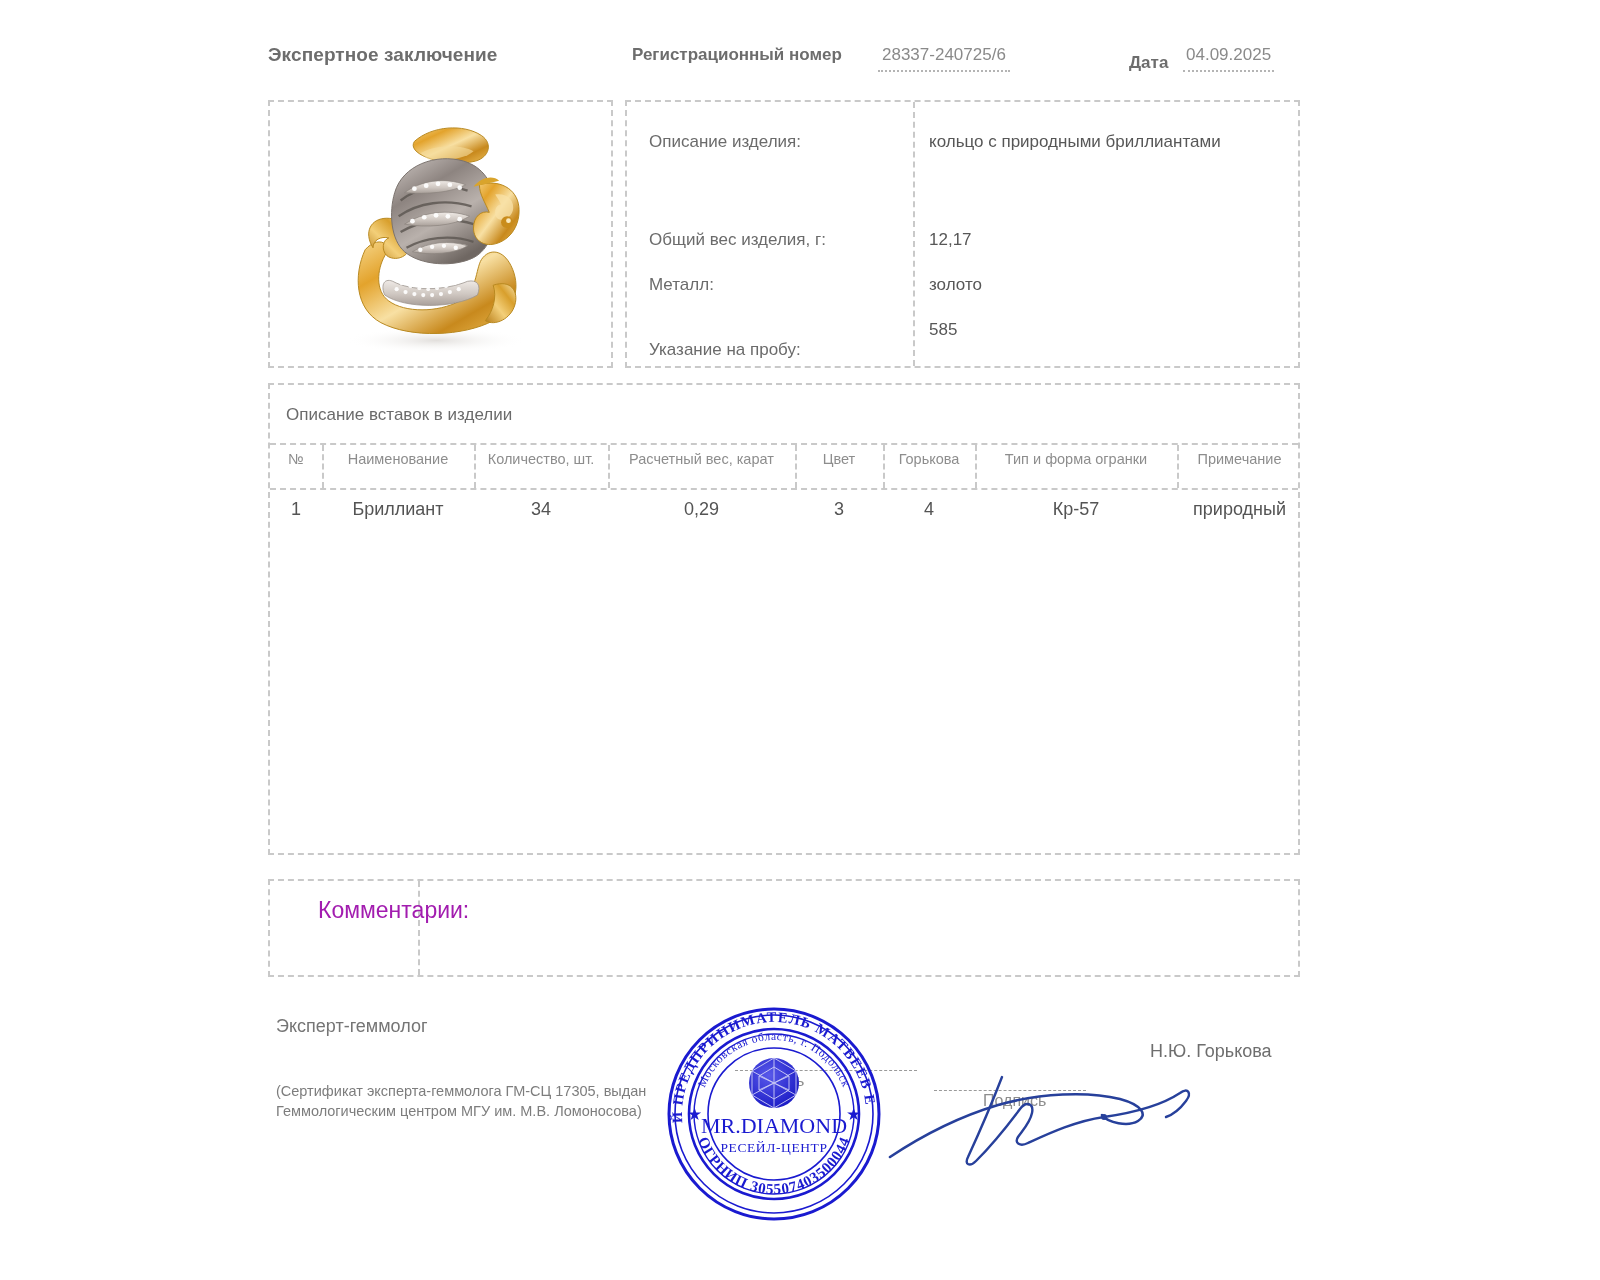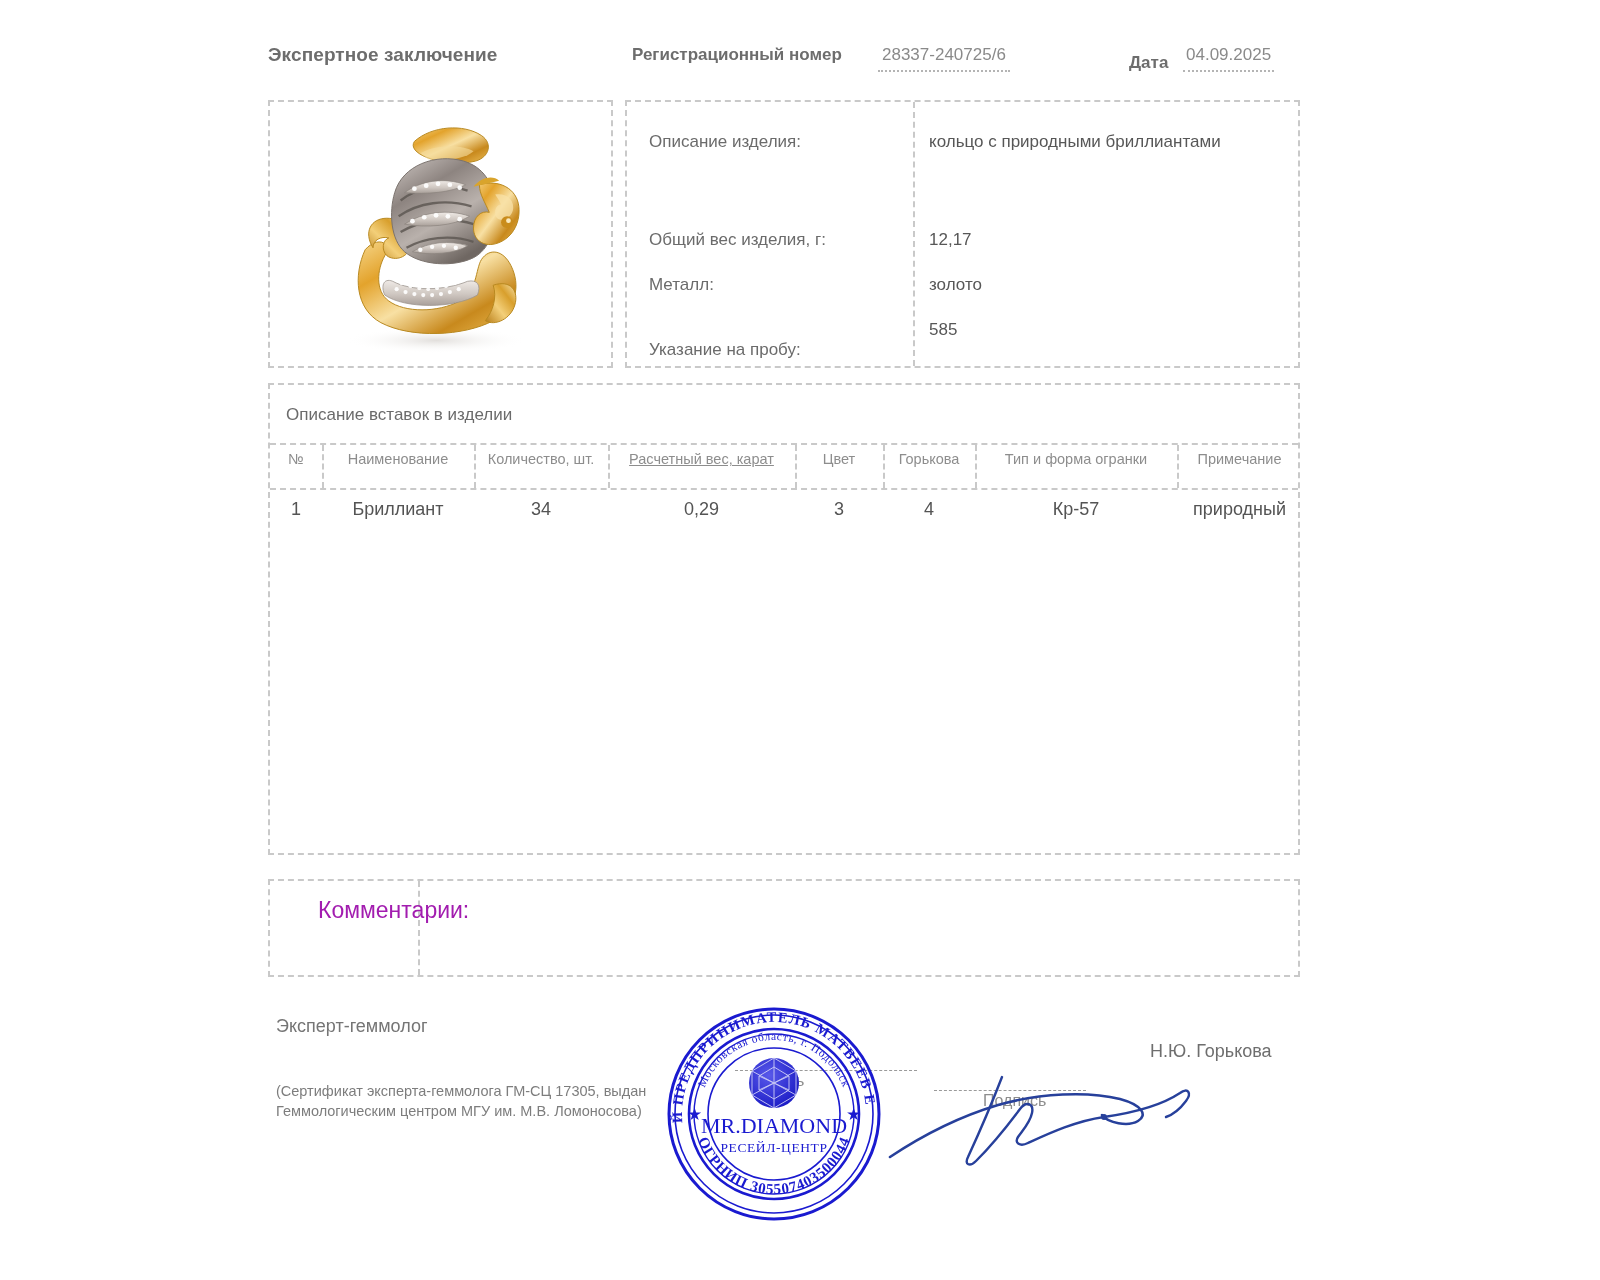--- a/index.html
+++ b/index.html
@@ -306,21 +306,21 @@
     <div class="colsep" style="left:705px;"></div>
     <div class="colsep" style="left:907px;"></div>
 
     <div class="th" style="left:0px;   width:52px;">№</div>
     <div class="th" style="left:52px;  width:152px;">Наименование</div>
     <div class="th" style="left:204px; width:134px;">Количество, шт.</div>
     <div class="th" style="left:525px; width:88px;">Цвет</div>
     <div class="th" style="left:613px; width:92px;">Горькова</div>
     <div class="th" style="left:705px; width:202px;">Тип и форма огранки</div>
     <div class="th" style="left:907px; width:125px;">Примечание</div>
-    <div class="th" style="left:338px; width:187px;text-decoration:underline;">Расчетный вес, карат</div>
+    <div class="th" style="left:338px; width:187px;">Расчетный вес, карат</div>
 
     <div class="td" style="left:0px;   width:52px;">1</div>
     <div class="td" style="left:52px;  width:152px;">Бриллиант</div>
     <div class="td" style="left:204px; width:134px;">34</div>
     <div class="td" style="left:338px; width:187px;">0,29</div>
     <div class="td" style="left:525px; width:88px;">3</div>
     <div class="td" style="left:613px; width:92px;">4</div>
     <div class="td" style="left:705px; width:202px;">Кр-57</div>
     <div class="td" style="left:907px; width:125px;">природный</div>
   </div>

